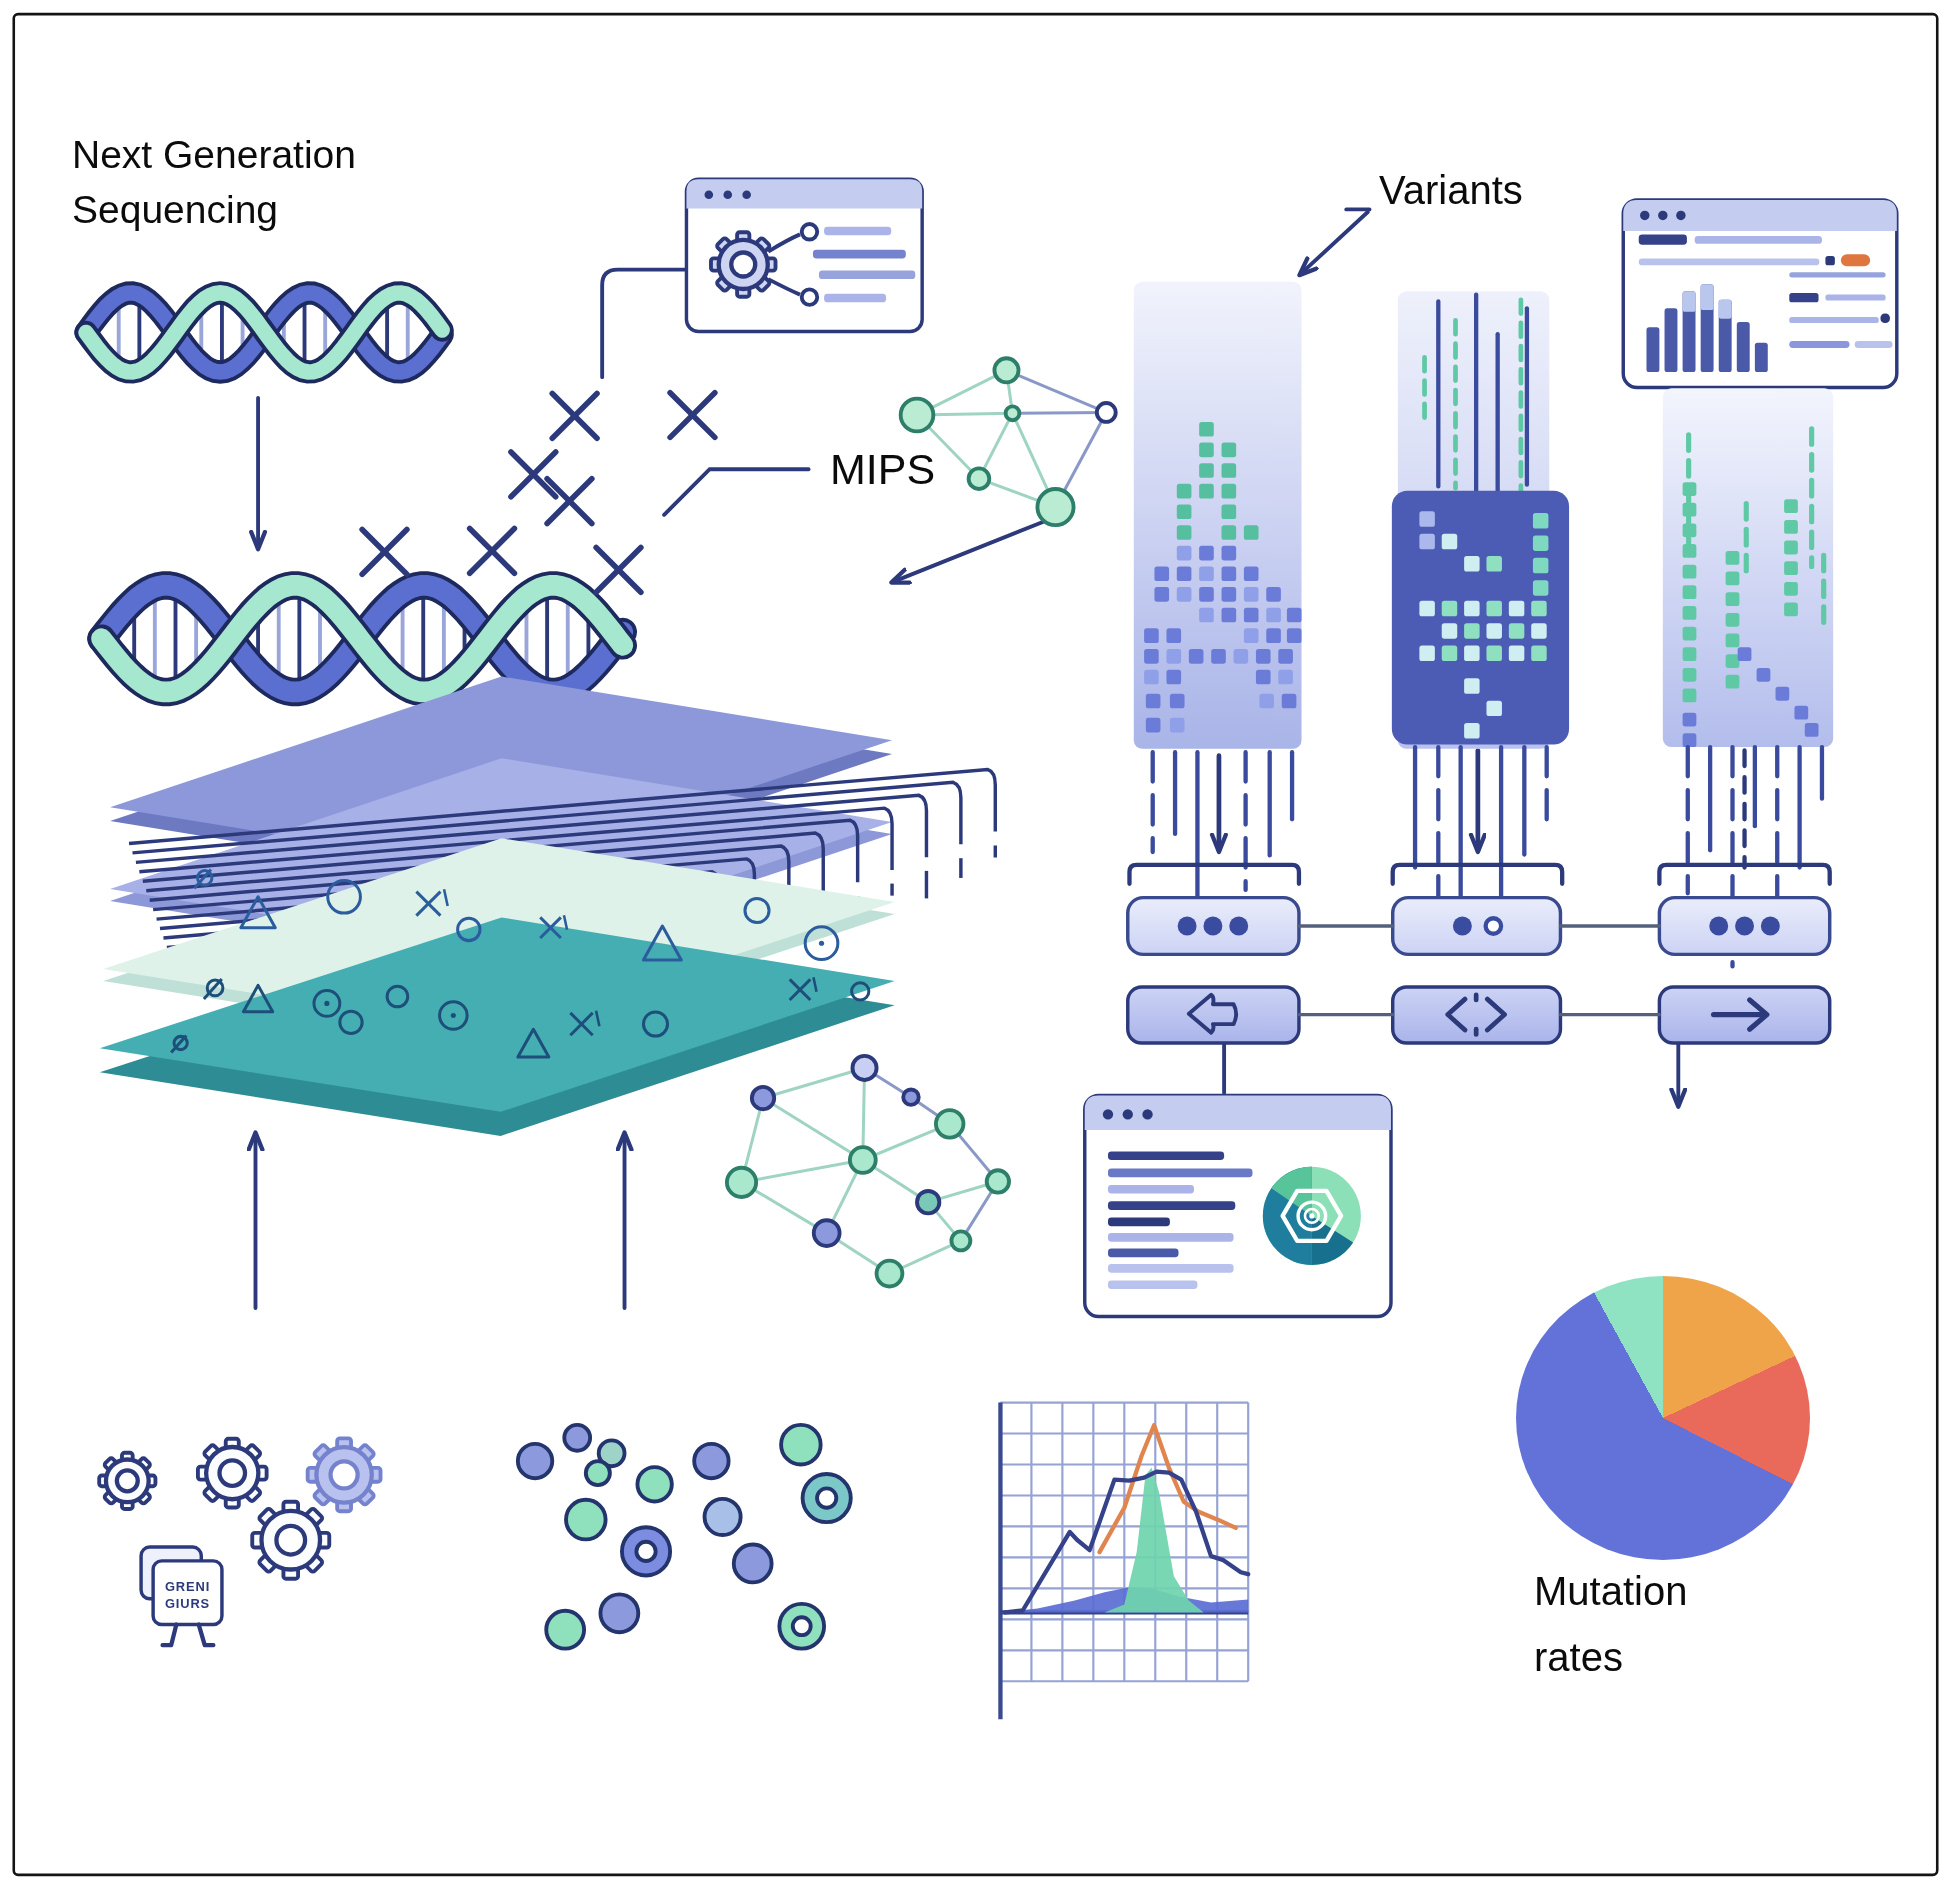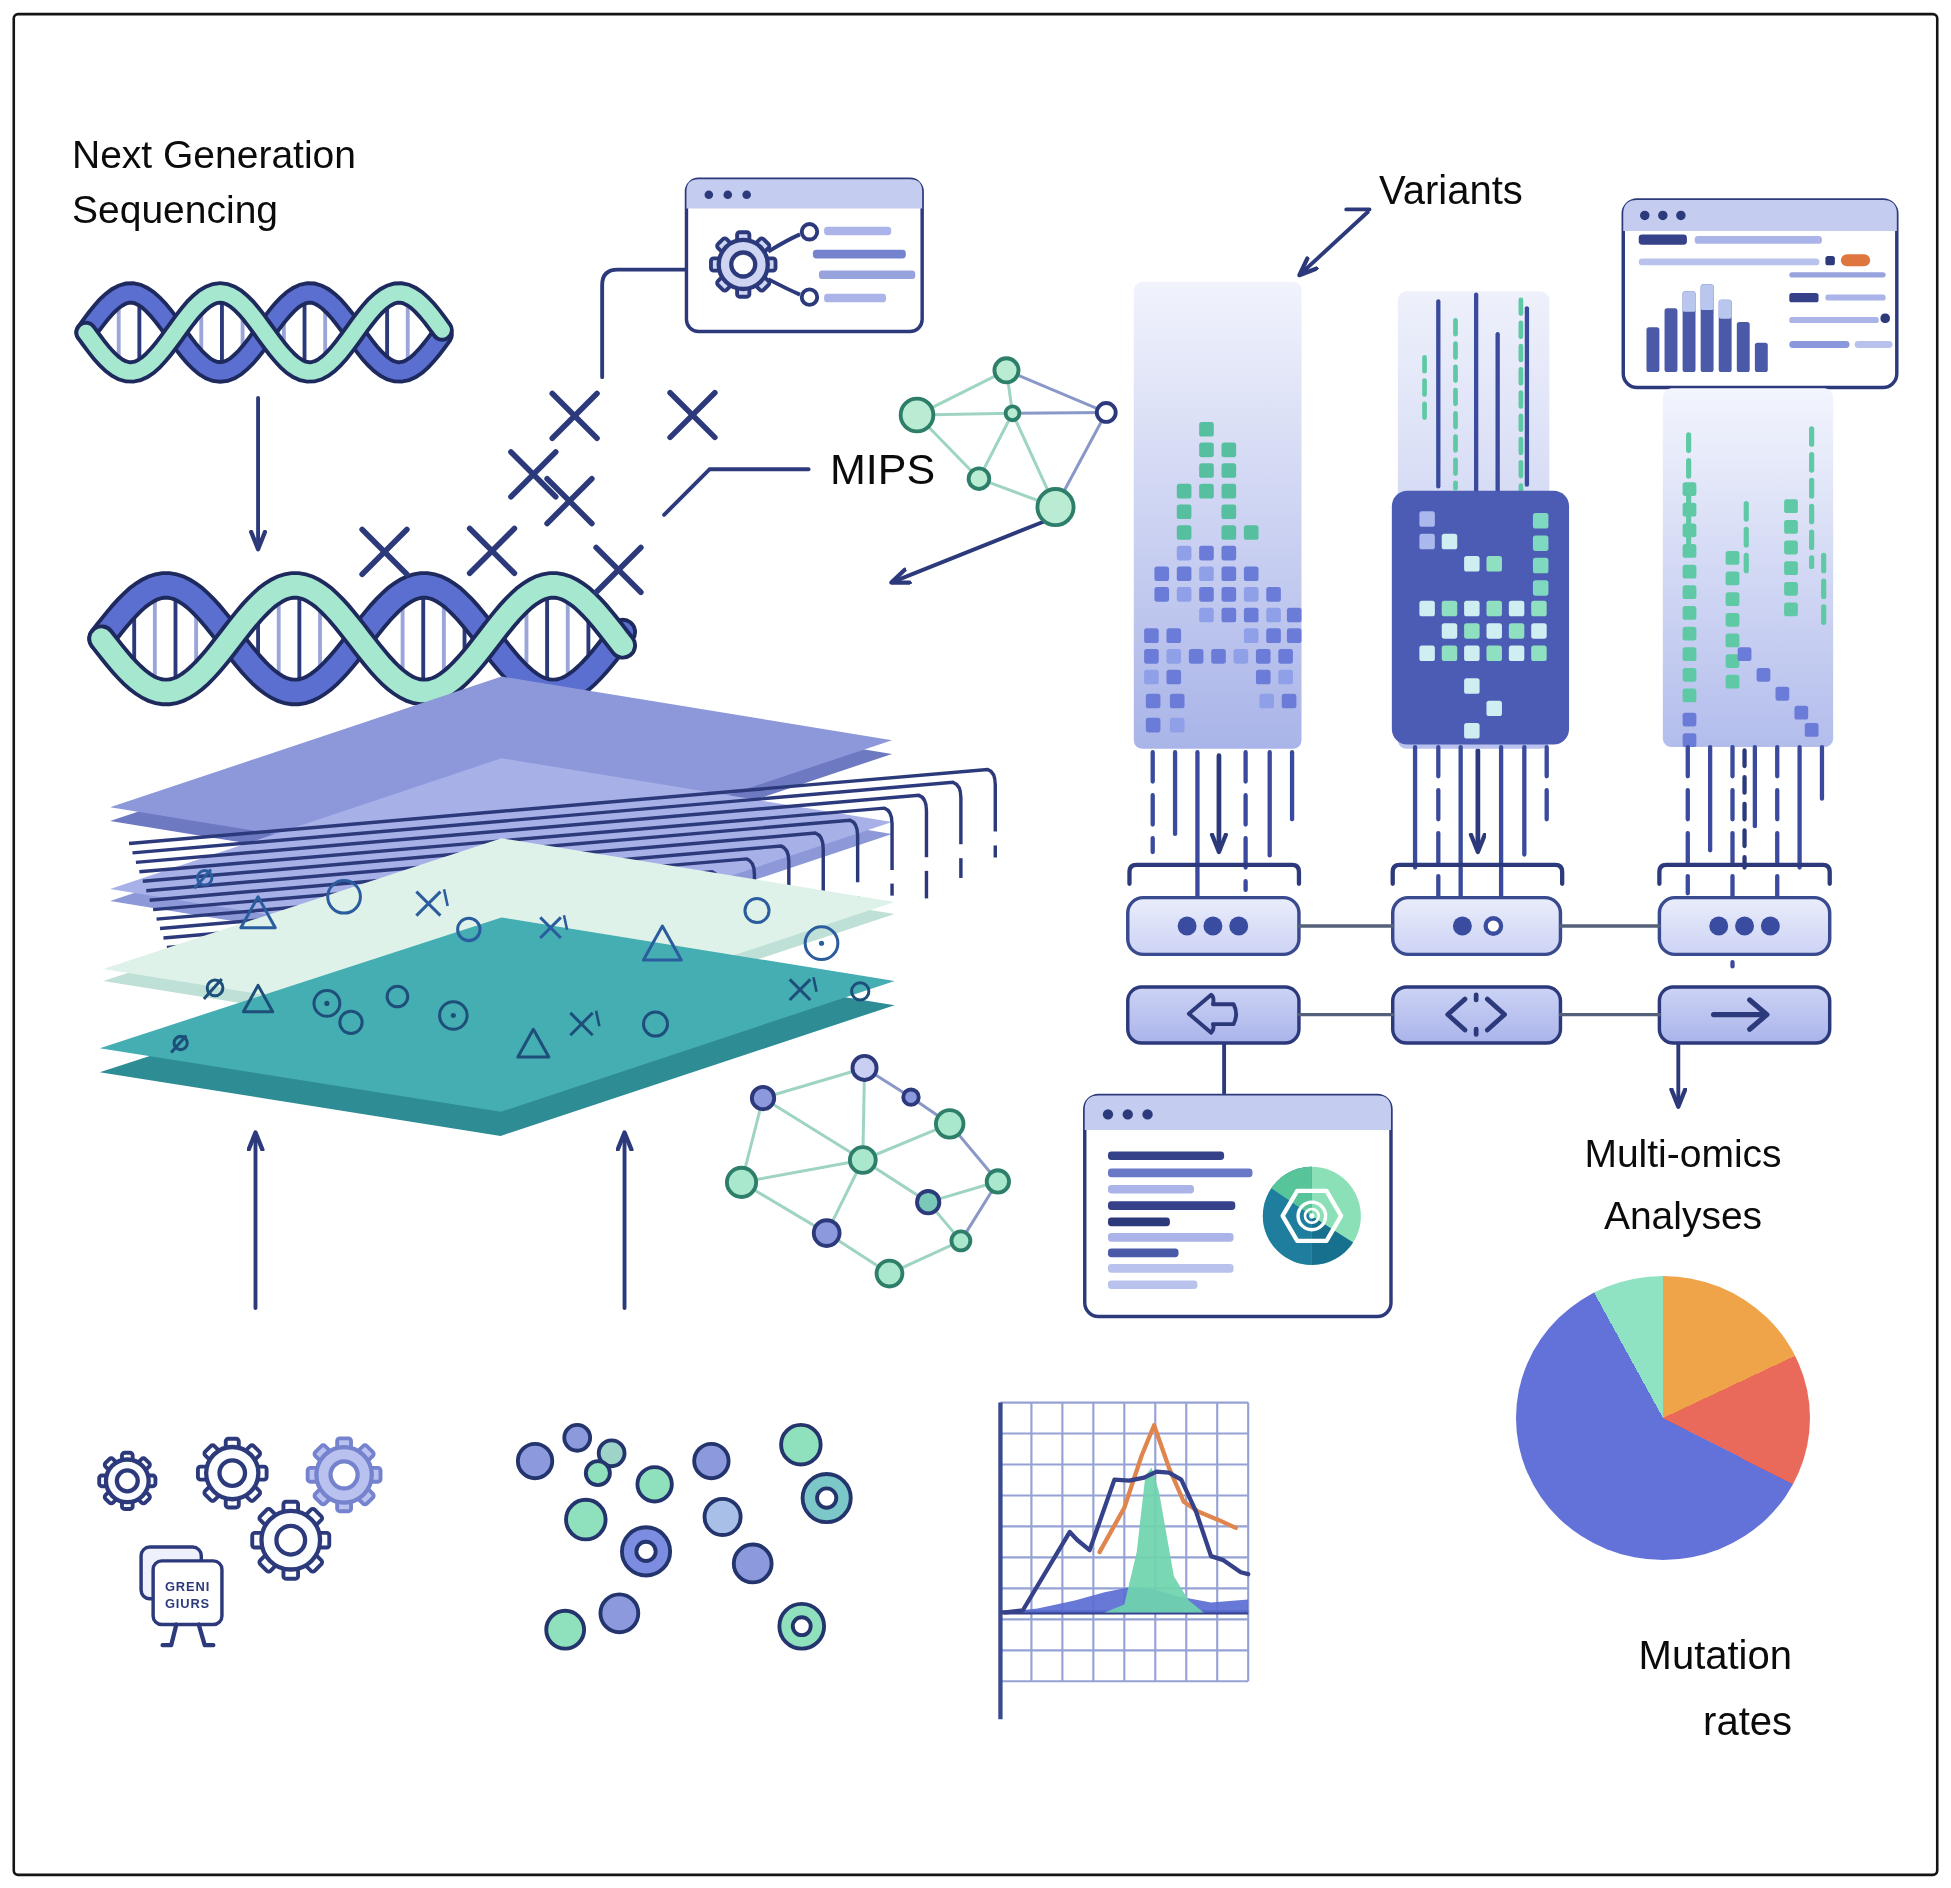--- a/index.html
+++ b/index.html
@@ -5,21 +5,21 @@
   html,body{margin:0;padding:0;background:#ffffff;}
   .stage{position:relative;width:1951px;height:1889px;background:#ffffff;overflow:hidden;
          font-family:"Liberation Sans", sans-serif;}
   svg{position:absolute;left:0;top:0;}
   .label{position:absolute;color:#0b0b0b;line-height:1.42;}
   .lbl-ngs{left:72px;top:127px;font-size:39px;}
   .lbl-mips{left:813px;top:439px;font-size:43px;margin-left:17px;}
   .lbl-variants{left:1379px;top:162px;font-size:40px;}
   .lbl-error{left:96px;top:1340px;font-size:40px;}
   .lbl-multi{left:1528px;top:1123px;width:310px;text-align:center;font-size:39px;line-height:1.6;}
-  .lbl-mut{left:1534px;top:1622px;width:258px;text-align:right;font-size:40px;line-height:1.65;}
+  .lbl-mut{left:1534px;top:1558px;width:258px;text-align:left;font-size:40px;line-height:1.65;}
   #pie{position:absolute;left:1516px;top:1276px;width:294px;height:284px;border-radius:50%;}
 </style>
 </head>
 <body>
 
 <div class="stage">
 
   <svg id="art" width="1951" height="1889" viewBox="0 0 2268 2195">
     <defs>
       <marker id="ah" markerUnits="userSpaceOnUse" markerWidth="30" markerHeight="30" refX="20" refY="10" orient="auto">
@@ -670,23 +670,19 @@
         <circle cx="932" cy="1890" r="10.4" fill="#ffffff" stroke="#24356e" stroke-width="4.5"></circle>
       </g>
   </svg>
 
   <div class="label lbl-ngs">
     <div>Next Generation</div>
     <div>Sequencing</div>
   </div>
   <div class="label lbl-mips">MIPS</div>
   <div class="label lbl-variants">Variants</div>
-  <div class="label lbl-multi">
-    <div>Multi-omics</div>
-    <div>Analyses</div>
-  </div>
   <div class="label lbl-mut">
     <div>Mutation</div>
     <div>rates</div>
   </div>
   <div id="pie" style="background: conic-gradient(rgb(240, 164, 74) 0%, rgb(240, 164, 74) 18%, rgb(233, 106, 90) 18%, rgb(233, 106, 90) 32.5%, rgb(99, 114, 216) 32.5%, rgb(99, 114, 216) 92%, rgb(143, 226, 194) 92%, rgb(143, 226, 194) 100%);"></div>
 </div>
 
 
 </body></html>

